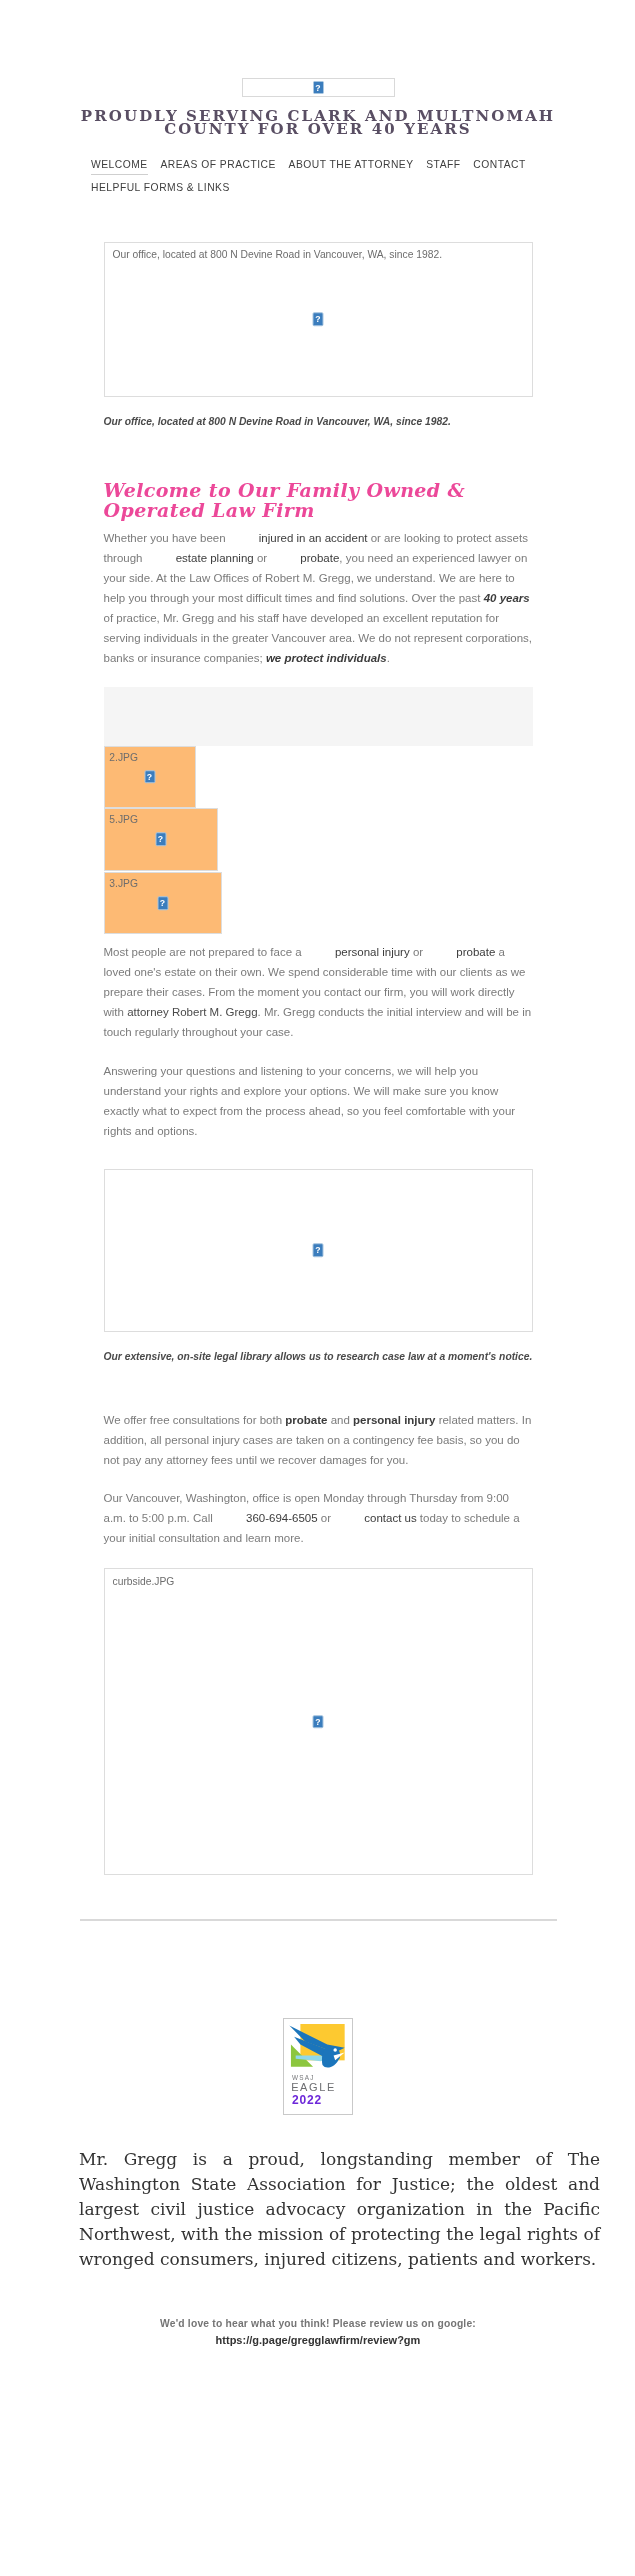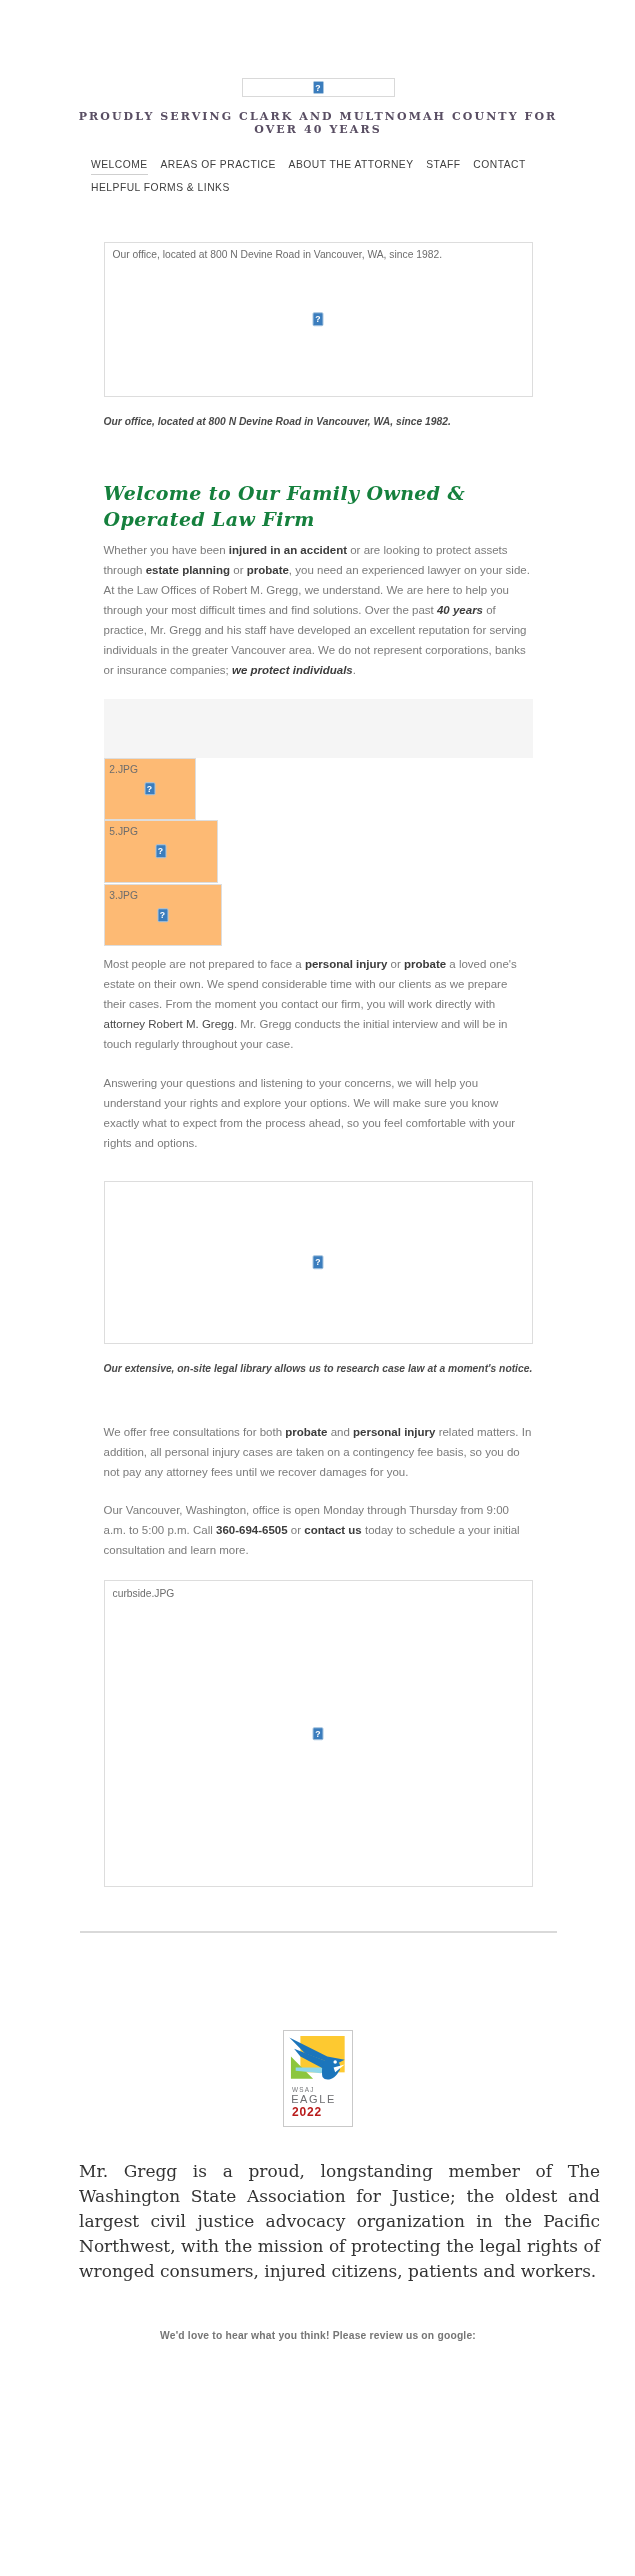--- a/index.html
+++ b/index.html
@@ -19,21 +19,21 @@
   }
 
   
   .logo-box {
     width:153px; height:19px; margin:0 auto; border:0.8px solid #d9d9d9;
     display:flex; align-items:center; justify-content:center; background:#fff;
   }
   .tagline {
     margin:12.7px auto 0 auto; max-width:524px; text-align:center;
     font-family:"DejaVu Serif","Liberation Serif",serif;
-    font-size:11px; line-height:13.5px; letter-spacing:2.1px;
+    font-size:15px; line-height:13.5px; letter-spacing:2.1px;
     font-weight:600; color:#594e63;
   }
   .nav {
     width:445px; margin:22px auto 0 91px;
     display:flex; flex-wrap:wrap; column-gap:12.7px; row-gap:6.4px;
     font-size:10.3px; letter-spacing:0.5px; color:#3e3e3e; font-weight:500;
   }
   .nav-item { padding-bottom:4.8px; cursor:pointer; white-space:nowrap; }
   .nav-item.active { border-bottom:1.6px solid #cfcfcf; }
 
@@ -49,46 +49,46 @@
   .thumb .alt-text { position:absolute; top:4.8px; left:4.8px; font-size:10.3px; color:#6d6d6d; }
   .thumb .bimg { position:absolute; top:50%; left:50%; transform:translate(-50%,-50%); }
 
   .caption {
     margin-top:17.5px; font-size:10.3px; line-height:16.7px; font-weight:700;
     font-style:italic; color:#4a4a4a;
   }
 
   h2.section-heading {
     font-family:"DejaVu Serif","Liberation Serif",serif; font-style:italic;
-    font-weight:600; font-size:19px; line-height:26px; letter-spacing:0.4px;
-    color:#15803d; margin-top:49px;
+    font-weight:600; font-size:19px; line-height:20px; letter-spacing:0.4px;
+    color:#ec4899; margin-top:49px;
   }
   p.body-text { font-size:11.5px; line-height:20px; color:#7b7b7b; margin-top:8px; }
   p.body-text + p.body-text { margin-top:18.3px; }
   .seg-b    { font-weight:700; color:#3c3c3c; }
   .seg-bi   { font-weight:700; font-style:italic; color:#3c3c3c; }
-  .seg-link { font-weight:700; color:#3c3c3c; cursor:pointer; }
+  .seg-link { font-weight:400; color:#3c3c3c; cursor:pointer;margin-left:30px; }
   .seg-d    { color:#4a4a4a; cursor:pointer; }
 
   .banner-ph { width:429px; height:59px; background:#f5f5f5; margin-top:19px; }
   .thumb-2 { width:92px; height:62px; }
   .thumb-5 { width:114px; height:63px; margin-top:0; }
   .thumb-3 { width:118px; height:62px; margin-top:1.6px; }
 
   .divider { width:477px; height:1.6px; background:#d9d9d9; margin:44px auto 0 auto; }
 
   
   .badge {
     width:70px; height:97px; margin:97px auto 0 auto; background:#fff;
     border:1.6px solid #c9c9c9; padding:4.8px 4.8px 3.2px 4.8px; text-align:center;
   }
   .badge svg { display:block; }
   .badge .org  { font-size:6.4px;  letter-spacing:1.2px; color:#77787b; margin-top:1.6px; text-align:left; padding-left:3.2px; }
   .badge .award{ font-size:11px; letter-spacing:1.6px;   color:#6d6e71; text-align:left; padding-left:2.4px; }
-  .badge .year { font-size:12px; font-weight:700; color:#b91c1c; text-align:left; padding-left:3.2px; letter-spacing:0.8px; }
+  .badge .year { font-size:12px; font-weight:700; color:#6d28d9; text-align:left; padding-left:3.2px; letter-spacing:0.8px; }
 
   .statement {
     width:521px; margin:32px 0 0 79px; text-align:justify;
     font-family:"DejaVu Serif","Liberation Serif",serif;
     font-size:17px; line-height:25px; color:#333;
   }
 
   .footer { margin-top:46px; text-align:center; padding-bottom:48px; }
   .footer .prompt { font-size:10.3px; font-weight:700; color:#757575; letter-spacing:0.2px; }
   .footer .review-link { margin-top:4.8px; font-size:11px; font-weight:700; color:#333; cursor:pointer; }
@@ -172,16 +172,17 @@
     </svg>
     <div class="org">WSAJ</div>
     <div class="award">EAGLE</div>
     <div class="year">2022</div>
   </div>
 
   <div class="statement">Mr. Gregg is a proud, longstanding member of The Washington State Association for Justice; the oldest and largest civil justice advocacy organization in the Pacific Northwest, with the mission of  protecting the legal rights of wronged consumers, injured citizens, patients and workers.</div>
 
   <div class="footer">
     <div class="prompt">We'd love to hear what you think! Please review us on google:</div>
+    <div class="review-link">https://g.page/gregglawfirm/review?gm</div>
   </div>
 
 </div>
 
 
 </body></html>

